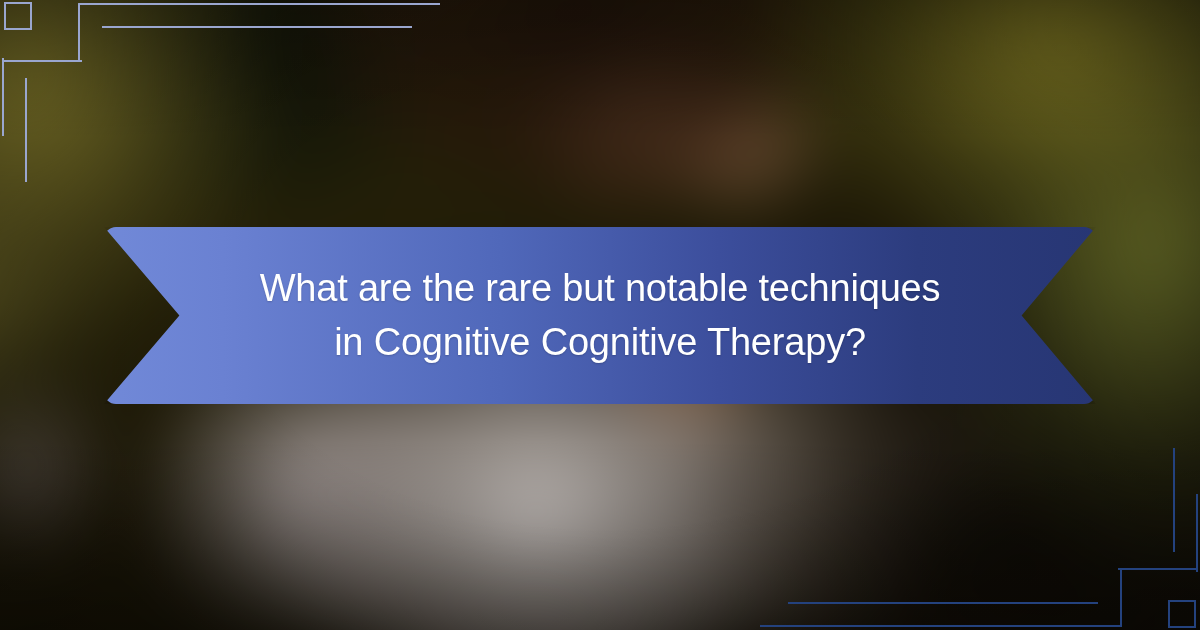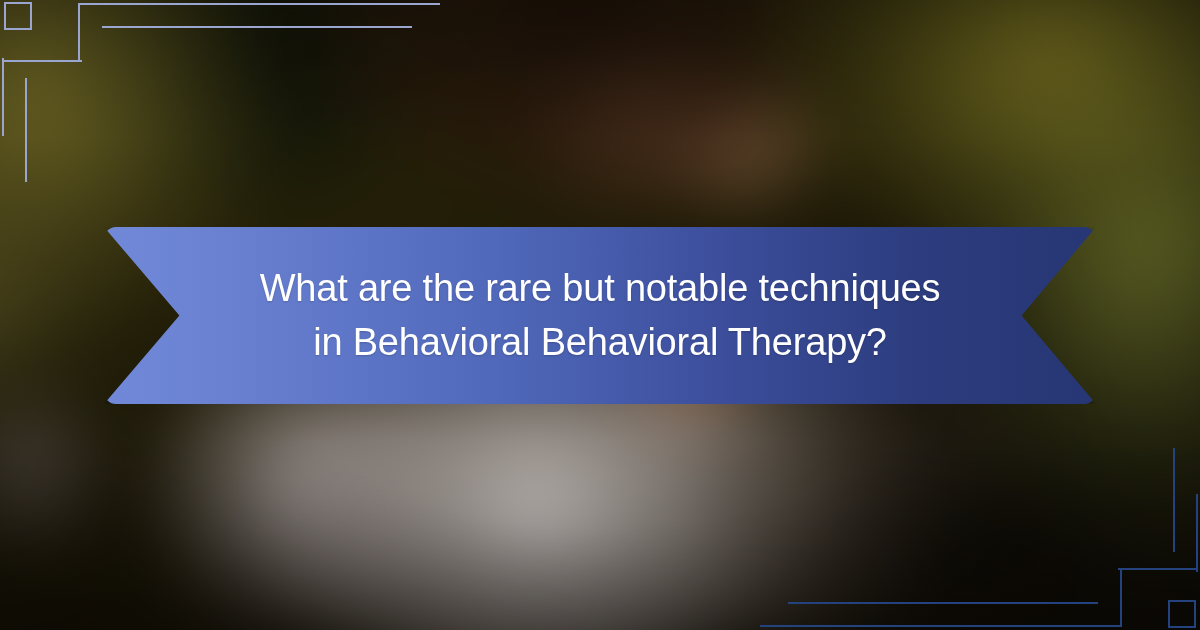--- a/index.html
+++ b/index.html
@@ -188,17 +188,17 @@
     <span class="h1"></span>
     <span class="h2"></span>
     <span class="v1"></span>
     <span class="v2"></span>
   </div>
 
   <div id="ribbon-wrap">
     <div id="ribbon-shape"></div>
     <div id="ribbon-text">
       <span class="line">What are the rare but notable techniques</span>
-      <span class="line">in Behavioral Behavioral Therapy?</span>
+      <span class="line">in Cognitive Cognitive Therapy?</span>
     </div>
   </div>
 
 </div>
 
 </body></html>

